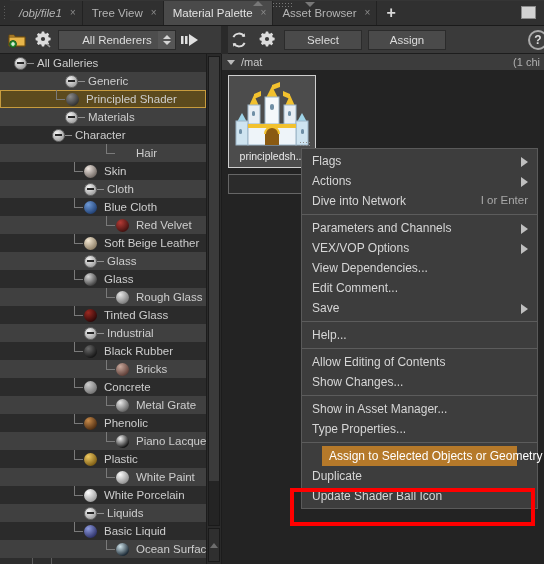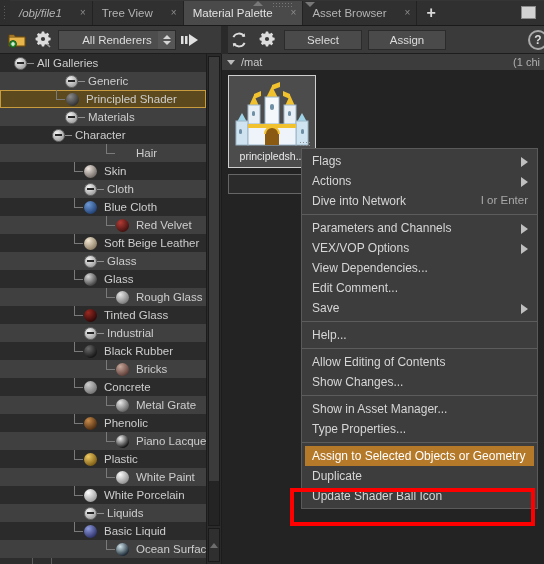--- a/index.html
+++ b/index.html
@@ -25,21 +25,21 @@
     background: #2e2e2e;
     position: relative;
   }
   .tabbar-grip::after {
     content: ""; position: absolute; left: 3px; top: 6px; width: 3px; height: 14px;
     background-image: radial-gradient(#5a5a5a 40%, transparent 41%);
     background-size: 3px 3px;
   }
   .tab {
     height: 24px; display: flex; align-items: center;
-    padding: 0 6px 0 9px; gap: 18px;
+    padding: 0 6px 0 9px; gap: 8px;
     background: #303030;
     border-right: 1px solid #222;
     color: #b4b4b4; font-size: 11.5px;
     white-space: nowrap;
   }
   .tab.italic { font-style: italic; }
   .tab.active { background: #4a4a4a; color: #e2e2e2; }
   .tab .x { color: #8c8c8c; font-size: 10px; line-height: 1; }
   .tab-plus {
     height: 24px; display: flex; align-items: center; padding: 0 9px;
@@ -249,21 +249,21 @@
     width: 0; height: 0;
     border-top: 5px solid transparent; border-bottom: 5px solid transparent;
     border-left: 7px solid #c0c0c0;
   }
   .mi .accel {
     position: absolute; right: 9px; top: 3px;
     color: #a8a8a8; font-size: 11.5px;
   }
   .mi.hl {
     background: #b5792a; color: #ffffff;
-    margin: 0 3px; padding-left: 7px;
+    margin: 0 20px; padding-left: 7px;
   }
   .sep { height: 1px; background: #5c5c5c; margin: 3px 0; }
 
   .redbox {
     position: absolute; left: 290px; top: 488px; width: 245px; height: 38px;
     border: 4px solid #ff0000; z-index: 60; pointer-events: none;
   }
 </style>
 </head>
 <body>

